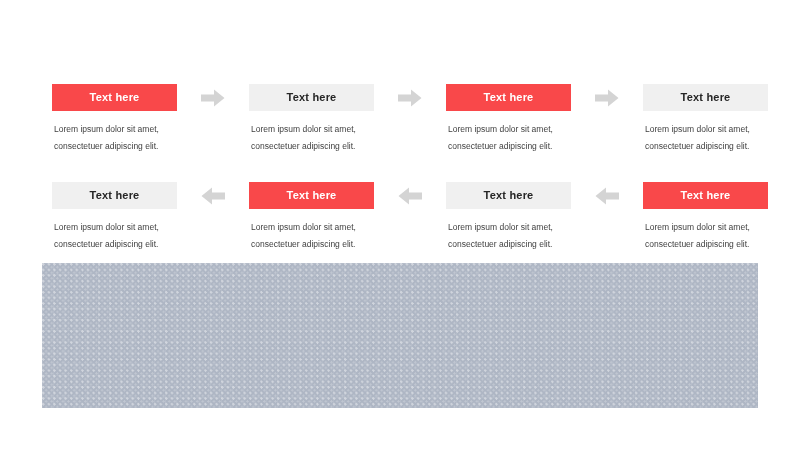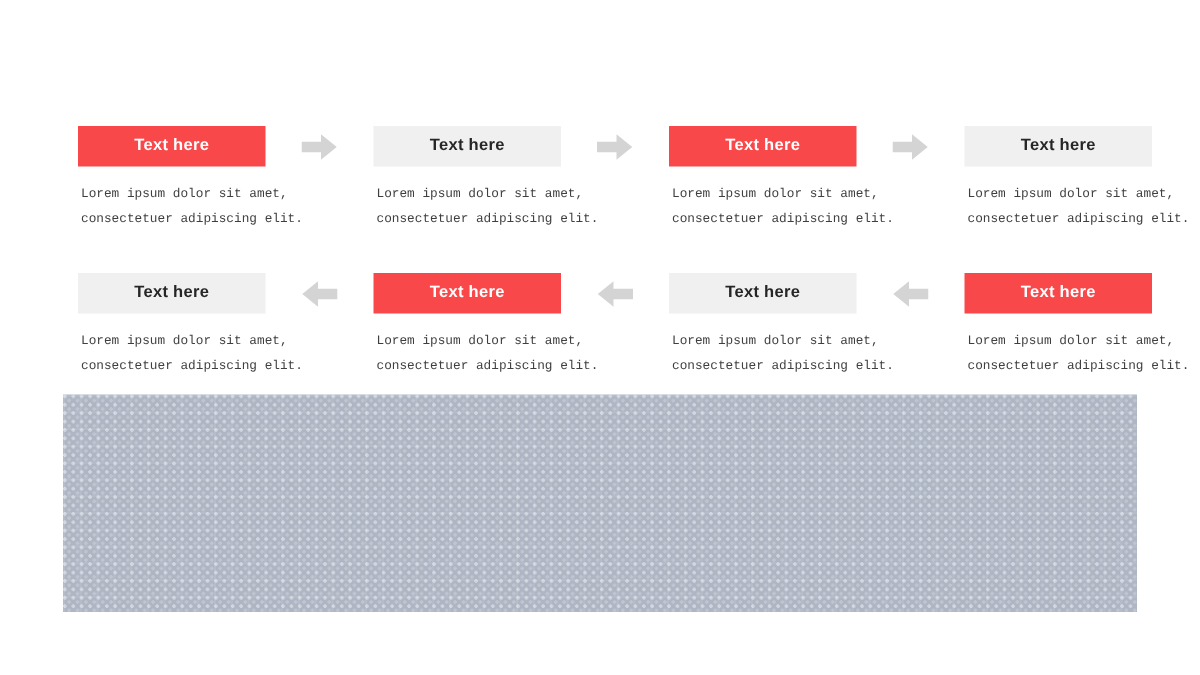--- a/index.html
+++ b/index.html
@@ -63,21 +63,21 @@
   }
 
   .step-body {
     margin-top: 10px;
     padding: 0 2px;
     font-size: 8.5px;
     line-height: 17px;
     color: #3f3f3f;
     text-align: left;
   }
-  .step-body div { white-space: nowrap; font-family: Liberation Mono, monospace; }
+  .step-body div { white-space: nowrap; }
 
   
   .connector {
     flex: 1 1 auto;
     height: 27px;
     display: flex;
     align-items: center;
     justify-content: center;
   }
   .connector svg { display: block; }

